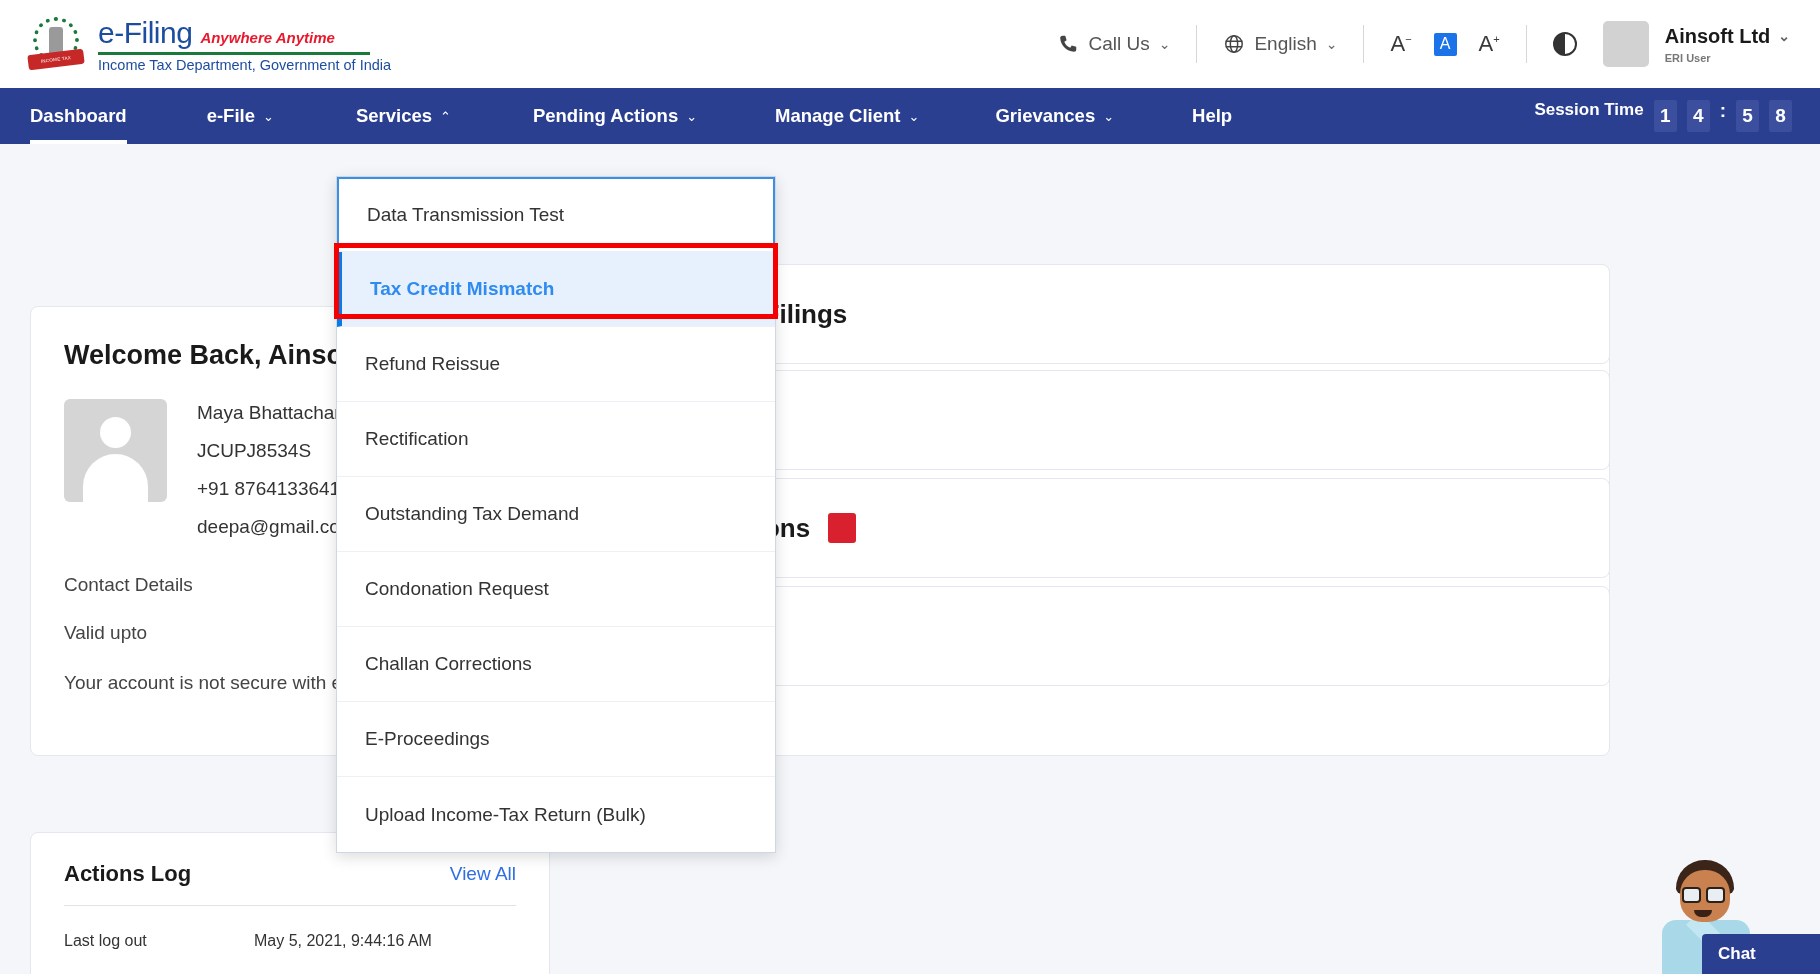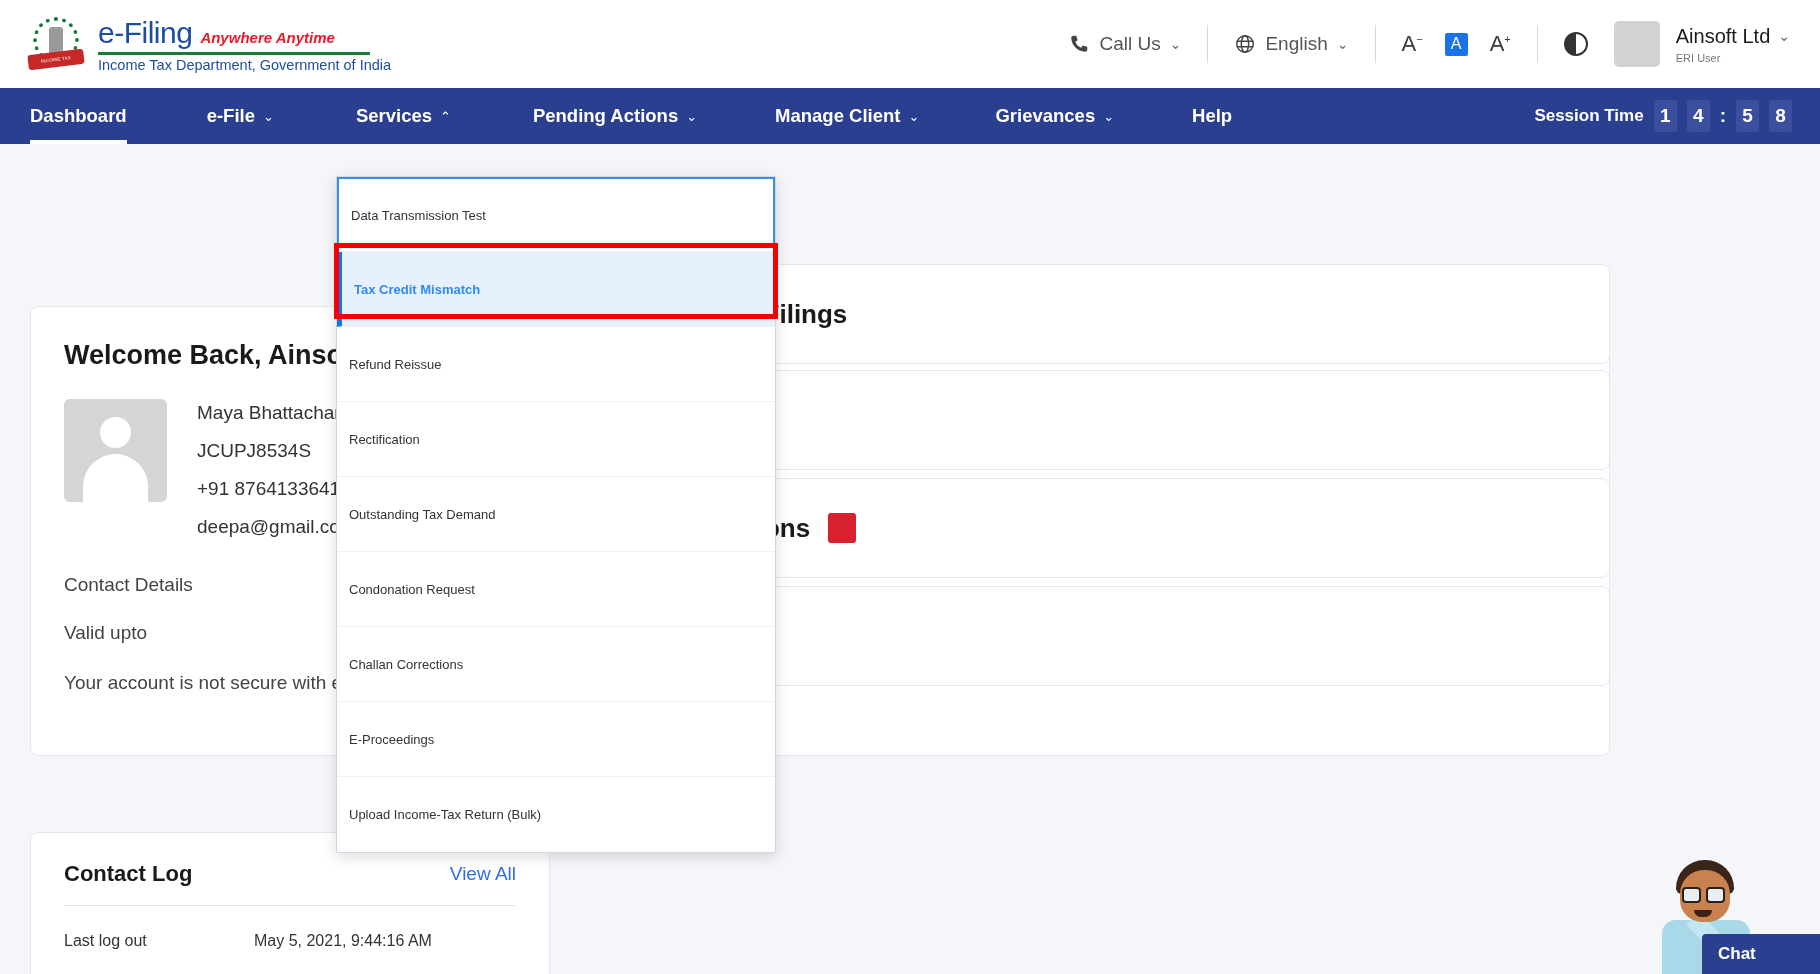--- a/index.html
+++ b/index.html
@@ -66,42 +66,42 @@
     width: 23px; height: 23px; display: inline-flex;
     align-items: center; justify-content: center; border-radius: 2px;
   }
   .contrast {
     width: 24px; height: 24px; border-radius: 50%;
     border: 2.2px solid #333; cursor: pointer;
     background: linear-gradient(90deg, #333 50%, #fff 50%);
   }
   .user-block { display: flex; align-items: center; margin: 0 30px 0 26px; }
   .avatar-sq { width: 46px; height: 46px; background: #d2d2d2; border-radius: 5px; flex:none; }
-  .user-txt { margin-left: 16px; }
+  .user-txt { margin-left: 16px; font-weight: bold; }
   .user-name { font-size: 20px; color: #1a1a1a; display:flex; align-items:center; gap:8px;}
   .user-role { font-size: 11px; color: #777; margin-top: 4px; }
 
   
   .navbar {
     position: absolute; top: 88px; left: 0; width: 1820px; height: 56px;
     background: #2b3f91; display: flex; align-items: center;
   }
   .nav-item {
     color: #fff; font-size: 18.5px; font-weight: bold;
     display: flex; align-items: center; gap: 8px;
     height: 56px; cursor: pointer; position: relative;
   }
   .nav-item .nc { font-size: 13px; font-weight: normal; }
   .nav-item.active::after {
     content: ""; position: absolute; left: 0; right: 0; bottom: 0;
     height: 4px; background: #fff;
   }
   .nav-sess {
     margin-left: auto; margin-right: 28px;
-    display: flex; align-items: center; gap: 10px;
+    display: flex; gap: 10px;
     color: #fff; font-size: 17px; font-weight: bold;
   }
   .digit {
     background: #3c4f9e; color: #fff; font-size: 19px; font-weight: bold;
     width: 23px; height: 32px; display: inline-flex;
     align-items: center; justify-content: center; border-radius: 2px;
   }
   .colon { color: #fff; font-size: 19px; font-weight: bold; }
 
   
@@ -160,22 +160,22 @@
   }
   .act-label { width: 190px; }
 
   
   .dropdown {
     position: absolute; left: 336px; top: 176px; width: 440px;
     background: #fff; border: 1px solid #cfd6e4;
     box-shadow: 0 4px 14px rgba(0,0,0,.14); z-index: 40;
   }
   .dd-item {
-    height: 75px; display: flex; align-items: center; padding-left: 12px;
-    font-size: 13px; color: #333; cursor: pointer;
+    height: 75px; display: flex; align-items: center; padding-left: 28px;
+    font-size: 19px; color: #333; cursor: pointer;
     border-bottom: 1px solid #eef0f5; position: relative;
   }
   .dd-item:last-child { border-bottom: none; }
   .dd-item.first { border: 2px solid #3b8fe0; border-bottom: 1px solid #eef0f5; }
   .dd-item.selected {
     background: #e7f1fd; color: #2f8bf0; font-weight: bold;
     border-left: 5px solid #0b7ae5;
   }
   .sel-outline {
     position: absolute; left: 334px; top: 243px; width: 444px; height: 76px;
@@ -340,21 +340,21 @@
       </div>
     </div>
     <div class="right-card" style="left:430px; top:442px; width:1180px; height:100px;">
       <div class="rc-inner">
           <span class="rc-title">Grievances</span>
         </div>
     </div>
 
     <div class="card activity-card">
       <div class="act-head">
-        <span class="act-title">Contact Log</span>
+        <span class="act-title">Actions Log</span>
         <span class="act-viewall">View All</span>
       </div>
       <div class="act-rule"></div>
       <div class="act-row">
         <span class="act-label">Last log out</span>
         <span>May 5, 2021, 9:44:16 AM</span>
       </div>
 
     </div>
 

